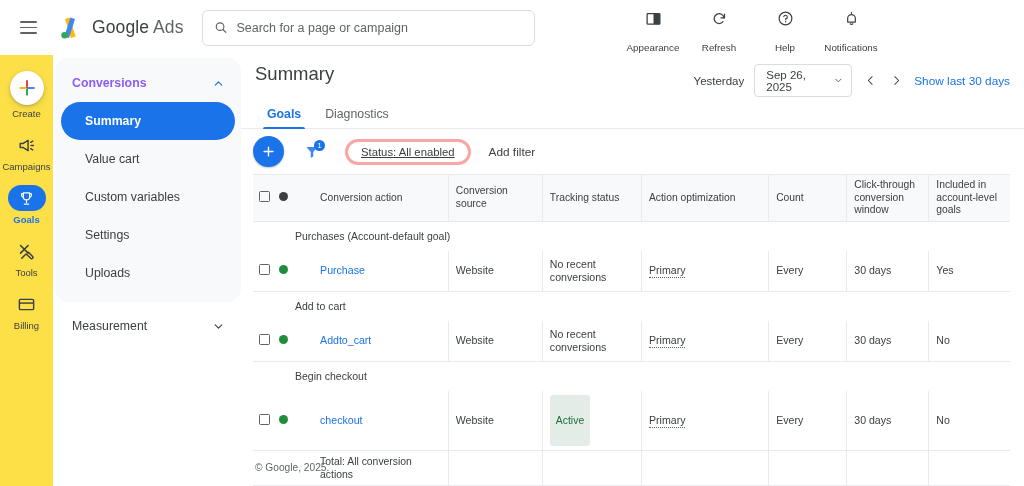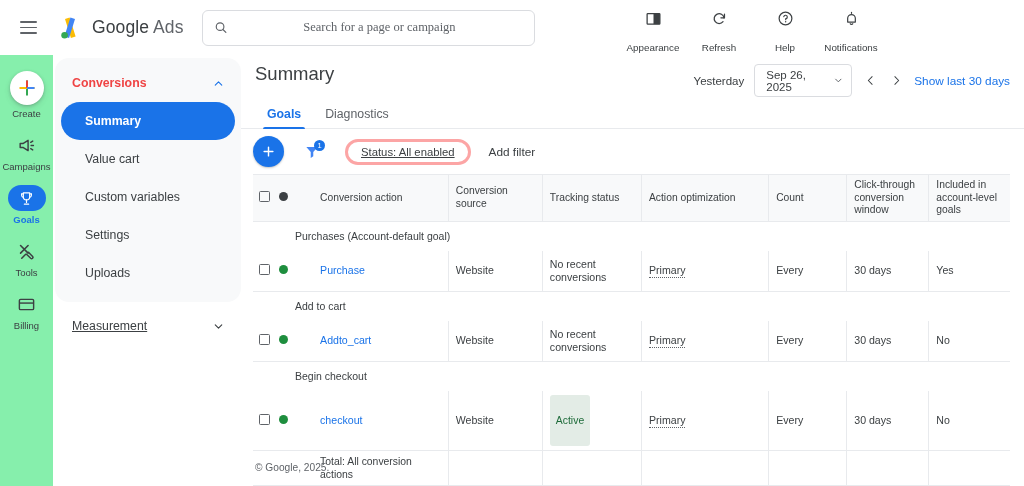--- a/index.html
+++ b/index.html
@@ -29,40 +29,40 @@
   .brand-text .light { color: #5f6368; }
 
   .searchbox {
     margin-left: 18px; width: 333px; height: 36px;
     border: 1px solid #dadce0; border-radius: 6px;
     display: flex; align-items: center; padding: 0 11px; gap: 9px;
     background: #fff; cursor: text;
   }
   .searchbox input {
     border: none; outline: none; background: transparent;
-    font-family: Liberation Serif, serif; font-size: 12.5px;
-    color: #c2410c; width: 100%; text-align: center;
+    font-family: Liberation Sans, sans-serif; font-size: 12.5px;
+    color: #c2410c; width: 100%;
   }
   .searchbox input::placeholder { color: #5f6368; }
 
   .top-actions {
     position: absolute; right: 14px; top: 5px;
     display: flex; align-items: flex-start; gap: 4px;
   }
   .top-action {
     width: 62px; display: flex; flex-direction: column; align-items: center;
     gap: 14px; padding: 4px 0 3px; cursor: pointer; border-radius: 6px;
   }
   .top-action .ic { height: 19px; display: flex; align-items: center; justify-content: center; }
   .top-action .lbl { font-size: 9.8px; color: #3c4043; white-space: nowrap; }
 
   
   .rail {
     position: absolute; left: 0; top: 55px; width: 53px; height: 431px;
-    background: #86efac; display: flex; flex-direction: column; align-items: center;
+    background: #fde047; display: flex; flex-direction: column; align-items: center;
     padding-top: 9px; gap: 0;
   }
   .rail-item {
     width: 53px; display: flex; flex-direction: column; align-items: center;
     gap: 3px; padding: 7px 0 6px; cursor: pointer;
   }
   .rail-item .lbl { font-size: 9.5px; color: #3c4043; white-space: nowrap; }
   .rail-item.active .lbl { color: #1a73e8; font-weight: bold; }
   .rail-pill {
     width: 38px; height: 26px; border-radius: 13px;
@@ -79,31 +79,31 @@
   .sidenav {
     position: absolute; left: 55px; top: 58px; width: 186px;
   }
   .sidenav-card {
     background: #f8f9fa; border-radius: 14px; padding: 6px 0 10px;
   }
   .sidenav-head {
     height: 38px; display: flex; align-items: center; justify-content: space-between;
     padding: 0 16px 0 17px; cursor: pointer;
   }
-  .sidenav-head .t { font-size: 12.3px; color: #ef4444; font-weight: bold; }
+  .sidenav-head .t { font-size: 12.3px; color: #8b5cf6; font-weight: bold; }
   .sidenav-item {
     height: 38px; margin: 0 6px; padding-left: 24px;
     display: flex; align-items: center; border-radius: 19px;
     font-size: 12.3px; color: #3c4043; cursor: pointer;
   }
   .sidenav-item.active { background: #1a73e8; color: #fff; font-weight: bold; }
   .sidenav-foot {
     height: 36px; margin-top: 6px; padding: 0 16px 0 17px;
     display: flex; align-items: center; justify-content: space-between;
-    font-size: 12.3px; color: #3c4043; cursor: pointer; text-decoration: underline;
+    font-size: 12.3px; color: #3c4043; cursor: pointer;
   }
   .chev { width: 13px; height: 13px; display:block; }
 
   
   .main {
     position: absolute; left: 241px; top: 55px; width: 783px; height: 431px;
     background: #fff;
   }
   .page-head {
     position: relative; height: 43px; padding: 10px 20px 0 14px;

